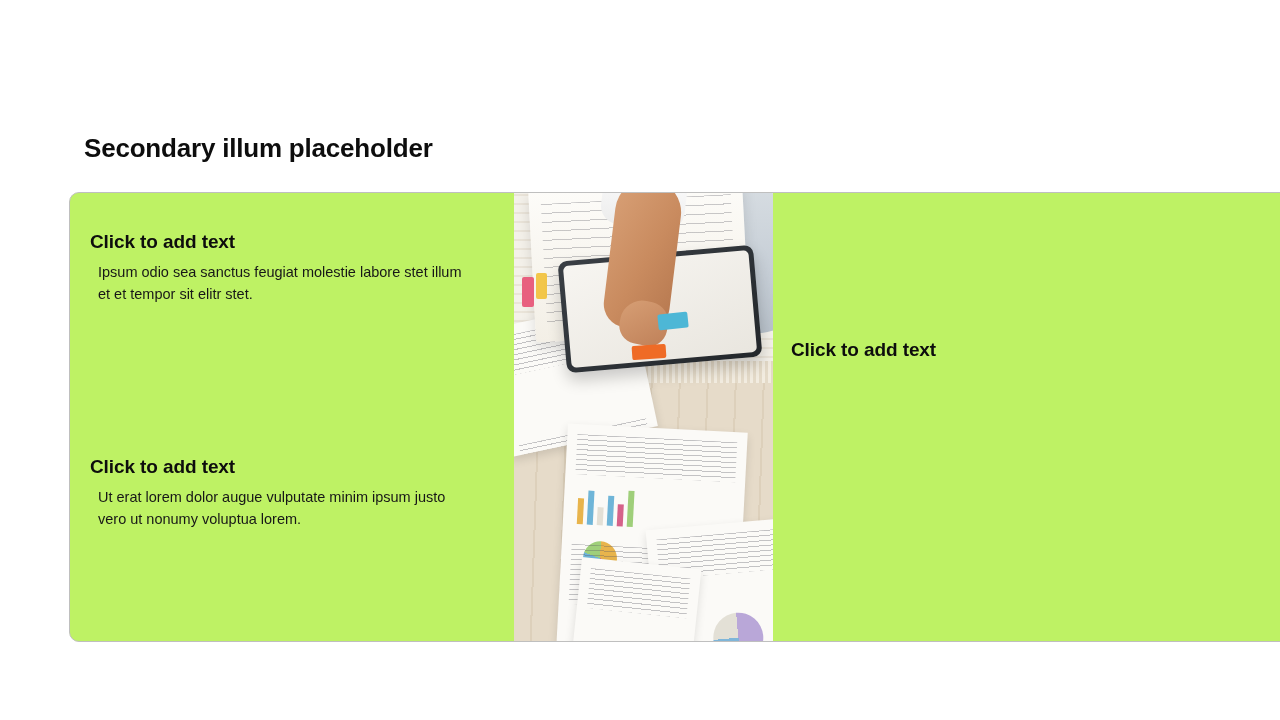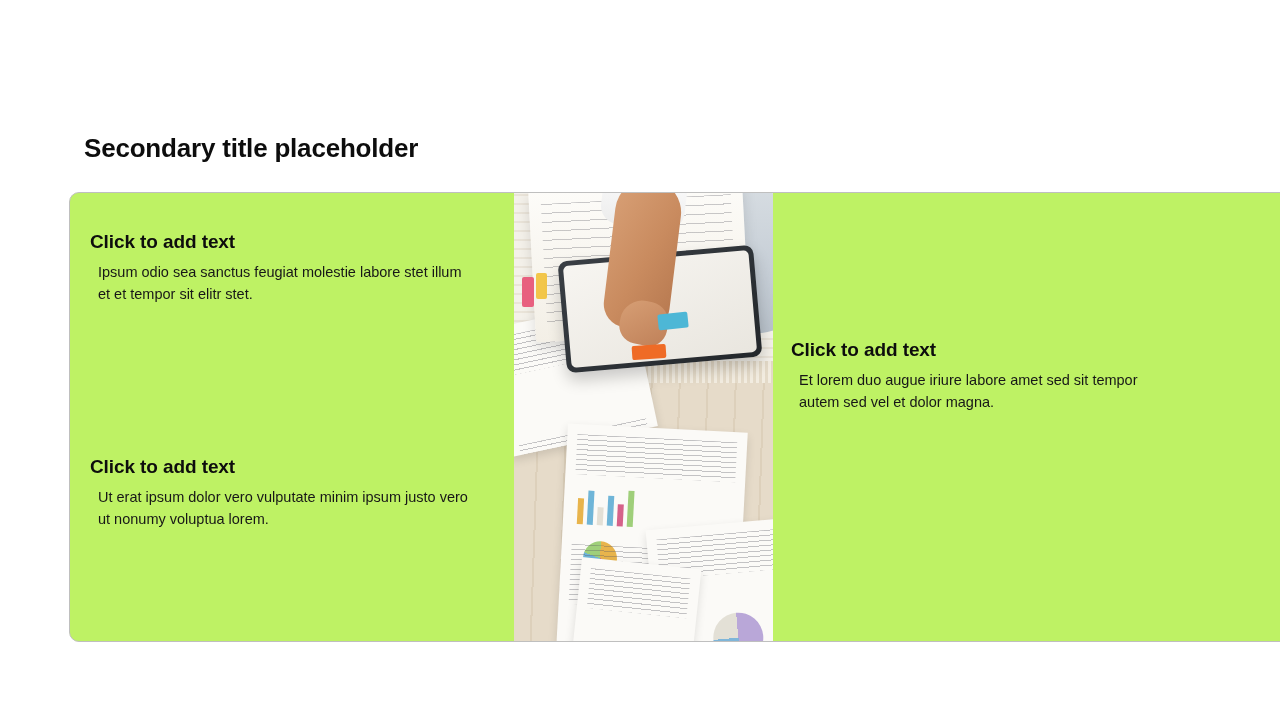--- a/index.html
+++ b/index.html
@@ -278,34 +278,34 @@
   .pie.b {
     left: 58px; top: 90px; width: 50px; height: 50px;
     background: conic-gradient(#b9a7d8 0 45%, #7fb6d9 45% 75%, #e3e0d6 75% 100%);
   }
 </style>
 </head>
 <body>
 
 <div class="slide">
 
-  <h1 class="slide-title">Secondary title placeholder</h1>
+  <h1 class="slide-title">Secondary illum placeholder</h1>
 
   <div class="content-card">
 
     <div class="col-left">
 
       <div class="left-block-1">
         <h2 class="block-heading">Click to add text</h2>
         <p class="block-body">Ipsum odio sea sanctus feugiat molestie labore stet illum et et tempor sit elitr stet.</p>
       </div>
 
       <div class="left-block-2">
         <h2 class="block-heading">Click to add text</h2>
-        <p class="block-body">Ut erat ipsum dolor vero vulputate minim ipsum justo vero ut nonumy voluptua lorem.</p>
+        <p class="block-body">Ut erat lorem dolor augue vulputate minim ipsum justo vero ut nonumy voluptua lorem.</p>
       </div>
 
     </div>
 
     <div class="col-media">
       <div class="photo">
         <div class="floor"></div>
         <div class="rug"></div>
         <div class="rug-fringe"></div>
         <div class="chair"></div>
@@ -354,18 +354,17 @@
 
         <div class="paper p4">
           <div class="txt"></div>
         </div>
       </div>
     </div>
 
     <div class="col-right">
       <div class="right-block">
         <h2 class="block-heading">Click to add text</h2>
-        <p class="block-body">Et lorem duo augue iriure labore amet sed sit tempor autem sed vel et dolor magna.</p>
       </div>
     </div>
 
   </div>
 </div>
 
 </body></html>

